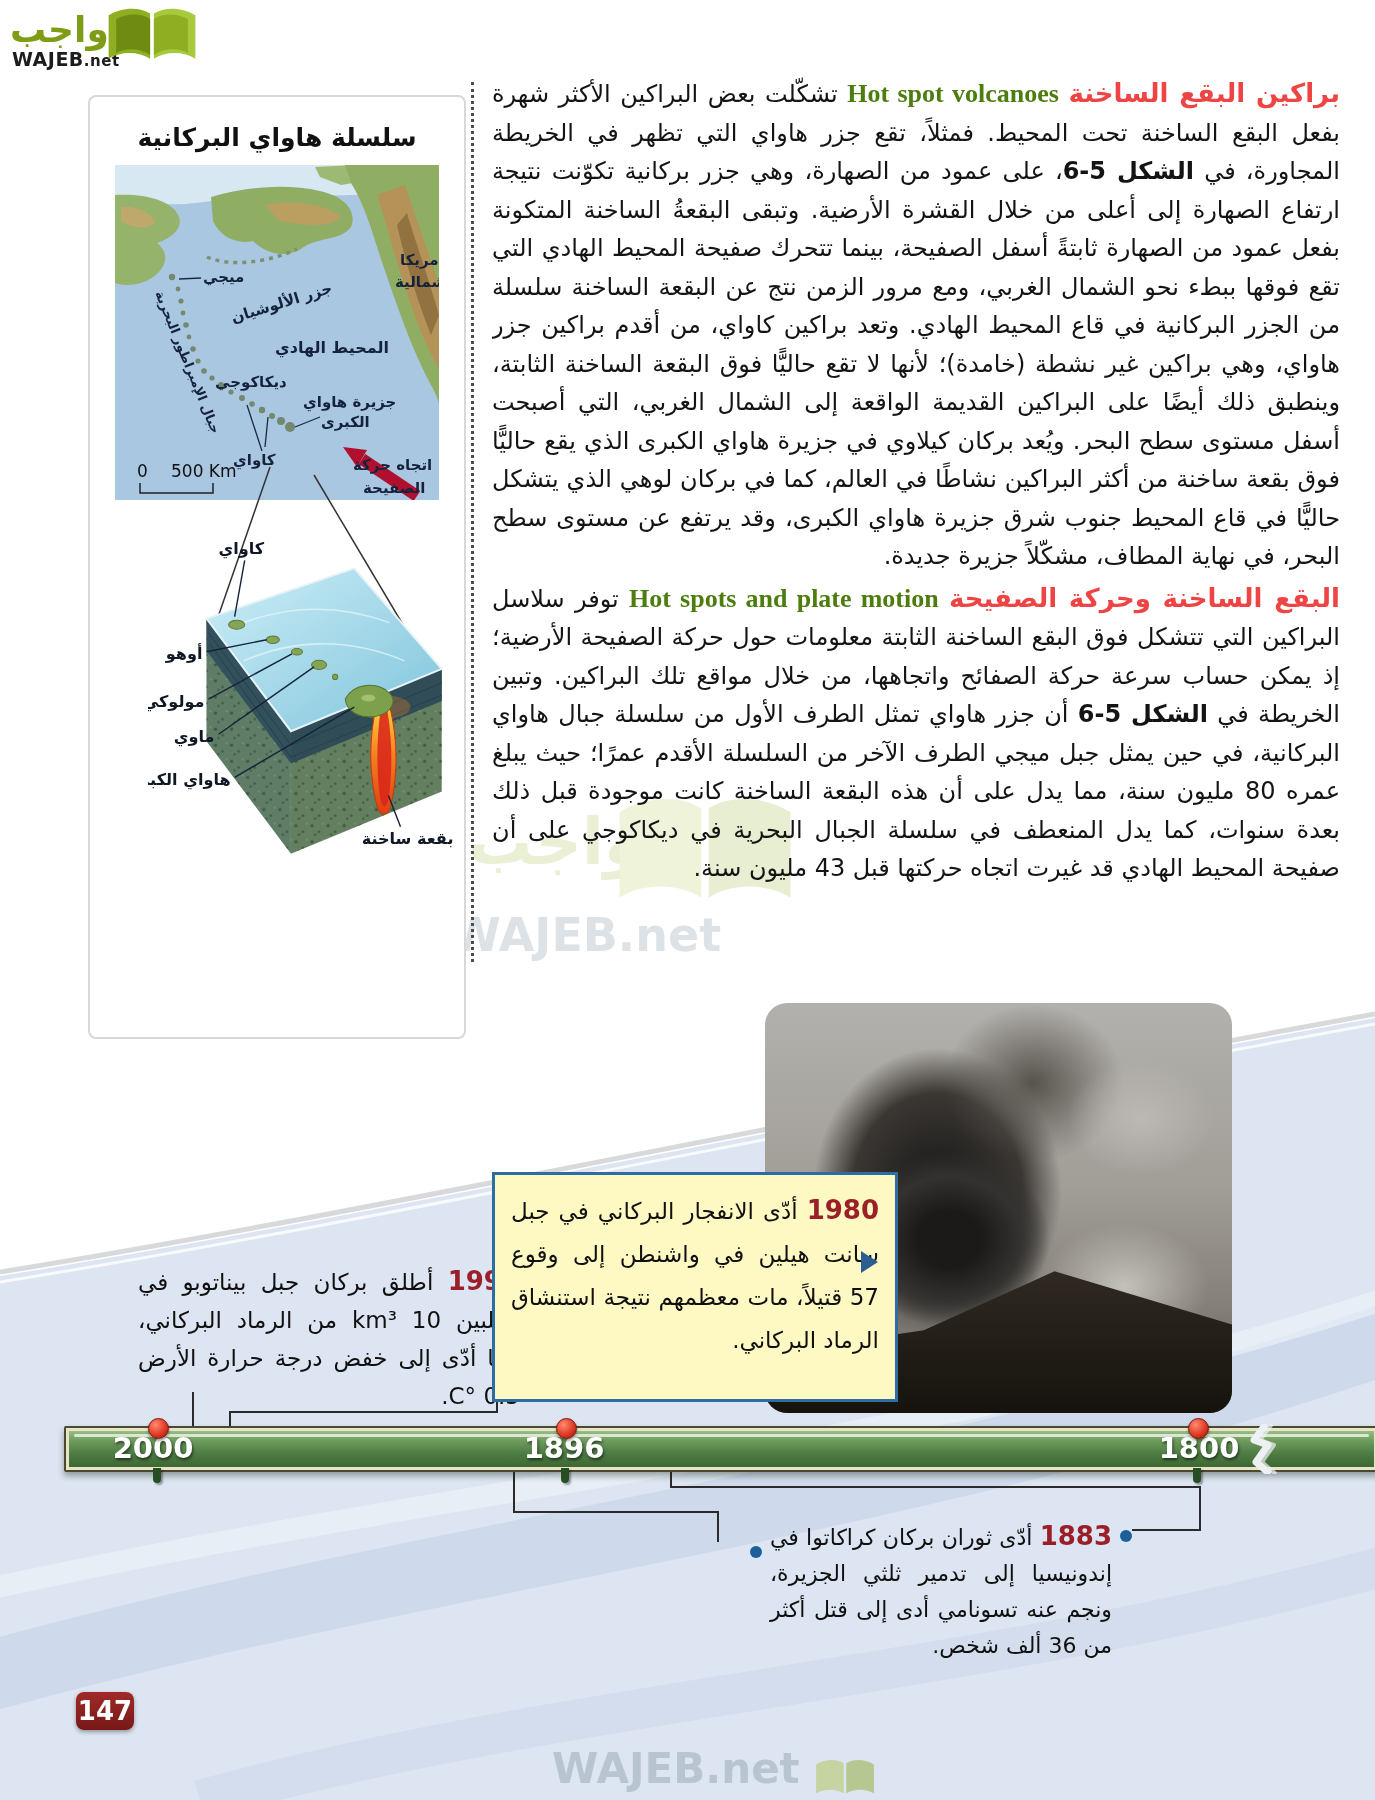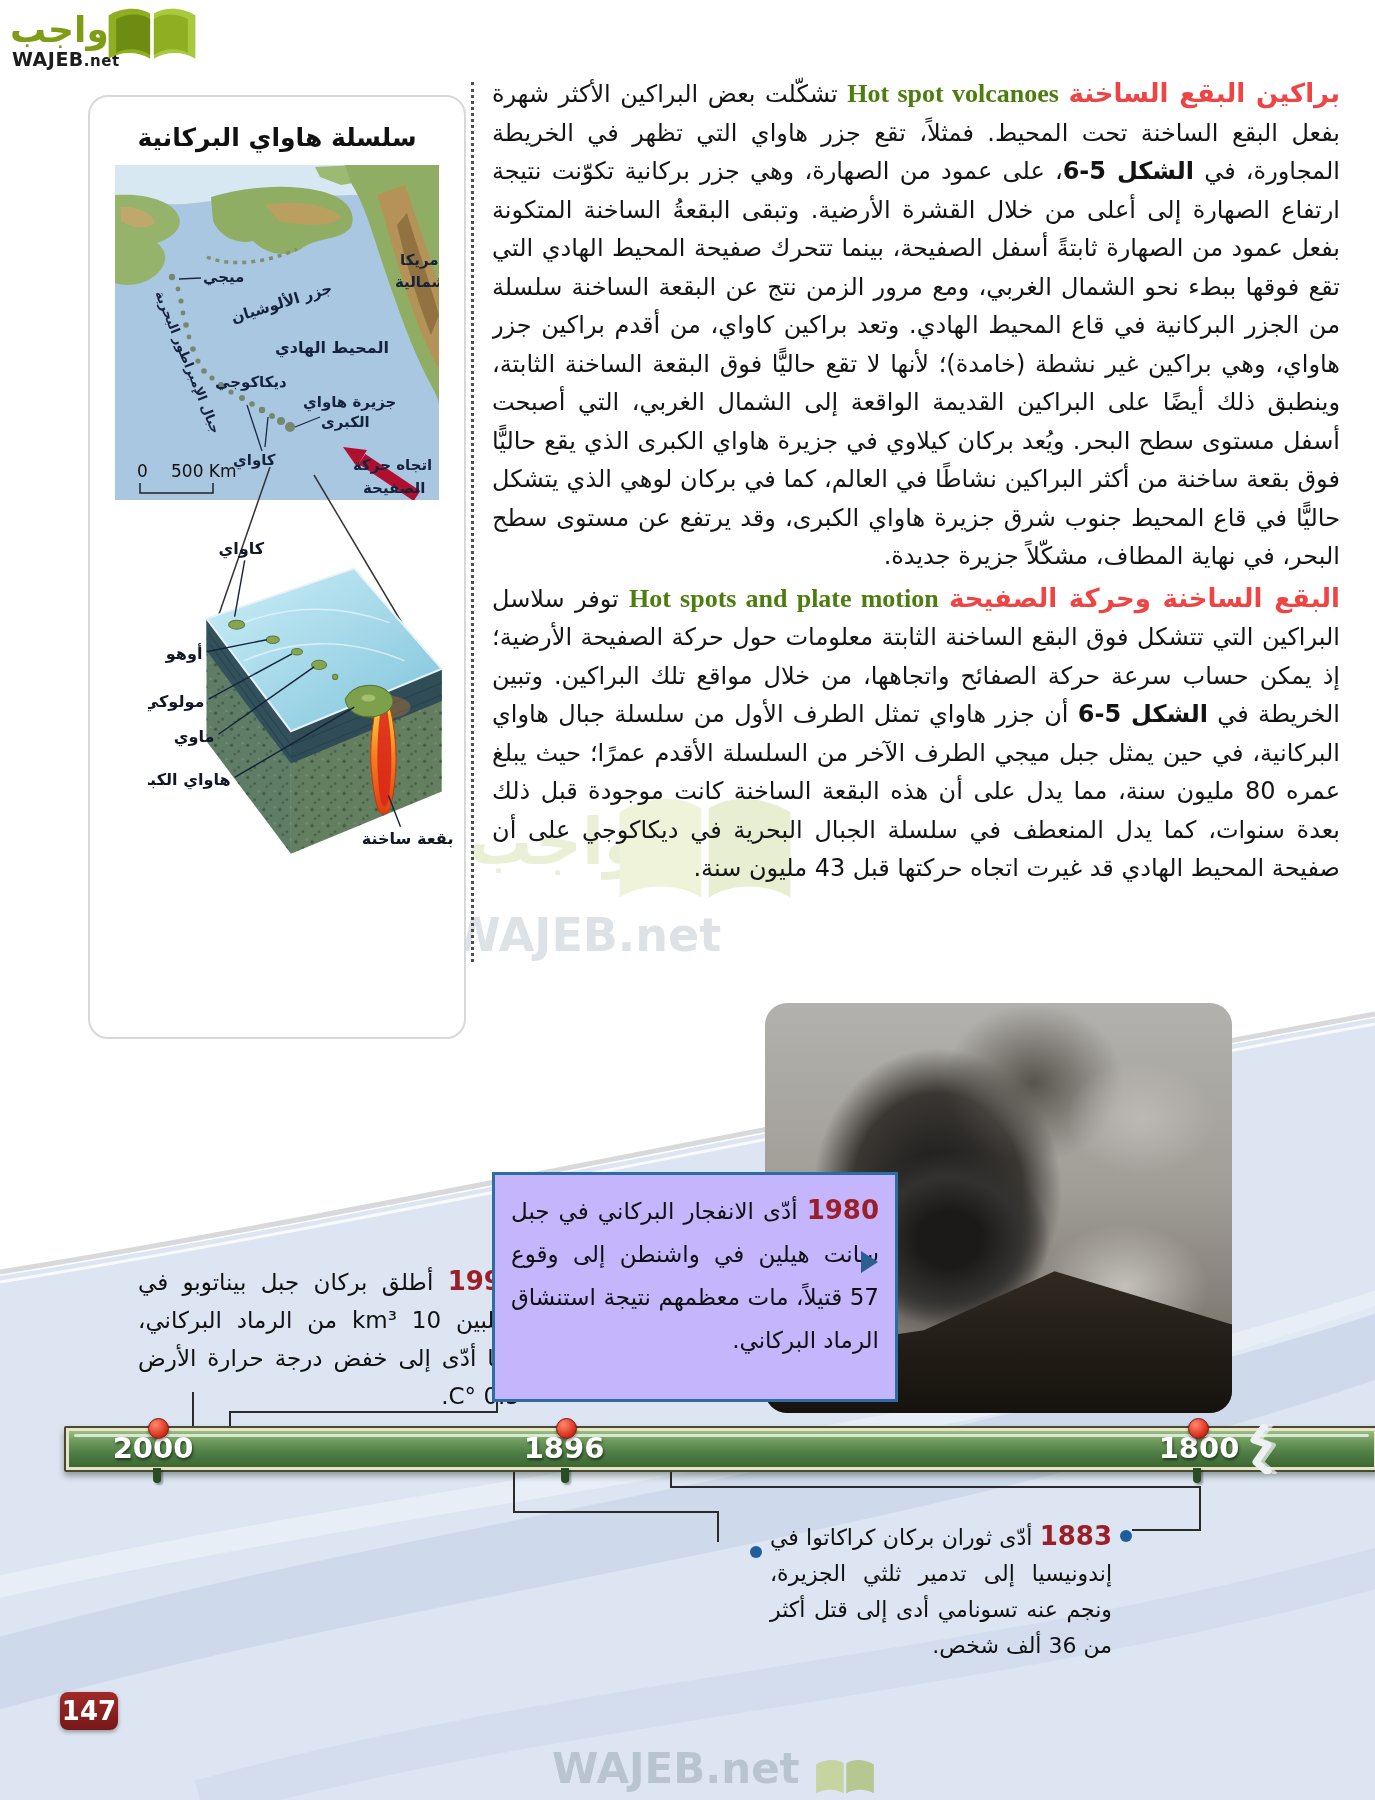--- a/index.html
+++ b/index.html
@@ -4,21 +4,21 @@
 <style>
   html,body{margin:0;padding:0;background:#e9e9e9;}
   .page{position:relative;width:1375px;height:1800px;background:#ffffff;overflow:hidden;
         font-family:"DejaVu Sans",sans-serif;color:#141414;}
   .abs{position:absolute;}
   
   .brand-ar{font-size:36px;font-weight:bold;color:#7f9c15;line-height:1;}
   .brand-en{font-size:19px;font-weight:bold;color:#1c1c1c;letter-spacing:.5px;}
   .brand-en .tld{font-size:15px;}
   
-  .card{left:88px;top:95px;width:374px;height:940px;border:2px solid #d8d8d8;border-radius:20px;background:#fff;}
+  .card{left:88px;top:95px;width:374px;height:940px;border:2px solid #d8d8d8;border-radius:8px;background:#fff;}
   .card-title{left:0;right:0;top:26px;text-align:center;font-size:25px;font-weight:bold;color:#111;}
   .map-wrap{left:25px;top:68px;width:324px;height:335px;}
   .diagram-wrap{left:58px;top:403px;width:312px;height:382px;}
   .caption{left:18px;right:18px;top:792px;direction:rtl;text-align:justify;font-size:20px;line-height:30px;color:#1a1a1a;}
   .caption b{font-weight:bold;}
   .svgtext{font-family:"DejaVu Sans",sans-serif;}
   
   .divider{left:471px;top:82px;height:880px;width:0;border-left:3px dotted #4d4d4d;}
   
   .article{left:492px;top:74px;width:848px;height:900px;direction:rtl;text-align:justify;
@@ -38,41 +38,41 @@
   .photo{left:765px;top:1003px;width:467px;height:410px;border-radius:22px;overflow:hidden;
          background:linear-gradient(180deg,#b3b1ad 0%,#a19e98 45%,#837e76 75%,#5b554c 100%);}
   .photo .blob{position:absolute;border-radius:50%;}
   .slope{position:absolute;left:0;bottom:0;width:100%;height:48%;
          clip-path:polygon(0 100%,100% 100%,100% 55%,62% 28%,34% 58%,0 70%);
          background:linear-gradient(180deg,#39322a 0%,#241f18 60%,#16130e 100%);}
   
   .ev{direction:rtl;text-align:justify;color:#101010;}
   .year{color:#9a1f28;font-weight:bold;font-size:26px;}
   .ev1991{left:138px;top:1262px;width:382px;font-size:23px;line-height:38px;}
-  .ev1980{left:492px;top:1172px;width:368px;height:196px;background:#c4b5fd;border:3px solid #2e6da4;
+  .ev1980{left:492px;top:1172px;width:368px;height:196px;background:#fef9c3;border:3px solid #2e6da4;
           padding:14px 16px;font-size:23px;line-height:43px;}
   .ev1912{left:492px;top:1532px;width:254px;font-size:22px;line-height:36px;}
   .ev1883{left:770px;top:1518px;width:342px;font-size:22px;line-height:36px;}
   .arrow-right{width:0;height:0;border-top:11px solid transparent;border-bottom:11px solid transparent;
                border-left:17px solid #2b5f92;}
   .blue-dot{width:12px;height:12px;border-radius:50%;background:#1d5e9b;}
   
   .bar{left:64px;top:1426px;width:1311px;height:42px;border:2px solid #4a4a33;border-radius:2px;
        background:linear-gradient(#a6c88f 0%,#6f9c5d 30%,#4e7d45 60%,#39632e 100%);
        box-shadow:inset 0 0 0 3px #e9e4c6, 0 4px 6px rgba(30,45,30,.4);}
   .gloss{position:absolute;left:8px;right:8px;top:6px;height:3px;background:rgba(255,255,255,.7);border-radius:2px;}
   .bar-year{position:absolute;top:3px;transform:translateX(-50%);font-size:29px;font-weight:bold;color:#fff;
             text-shadow:1px 2px 3px rgba(0,0,0,.55);}
   .pin{position:absolute;top:-10px;width:19px;height:19px;border-radius:50%;
        background:radial-gradient(circle at 35% 30%,#ff8a70,#e03a24 55%,#8e150c);
        border:1px solid #7a120b;box-shadow:0 2px 3px rgba(0,0,0,.4);}
   .stem{position:absolute;top:40px;width:8px;height:15px;background:#274d23;border-radius:0 0 4px 4px;
         box-shadow:2px 2px 2px rgba(0,0,0,.35);}
   
-  .pagenum{left:60px;top:1692px;width:58px;height:38px;border-radius:8px;
+  .pagenum{left:76px;top:1692px;width:58px;height:38px;border-radius:8px;
            background:linear-gradient(#a02a28,#771818);color:#fff;font-size:26px;font-weight:bold;
            display:flex;align-items:center;justify-content:center;box-shadow:0 2px 4px rgba(0,0,0,.35);}
 </style>
 </head>
 <body>
 
 <div class="page">
 
   <svg class="abs band" viewBox="0 0 1375 810" aria-hidden="true">
     <path d="M0,286 C360,228 760,140 1375,28 L1375,810 L0,810 Z" fill="#dce5f1"></path>

